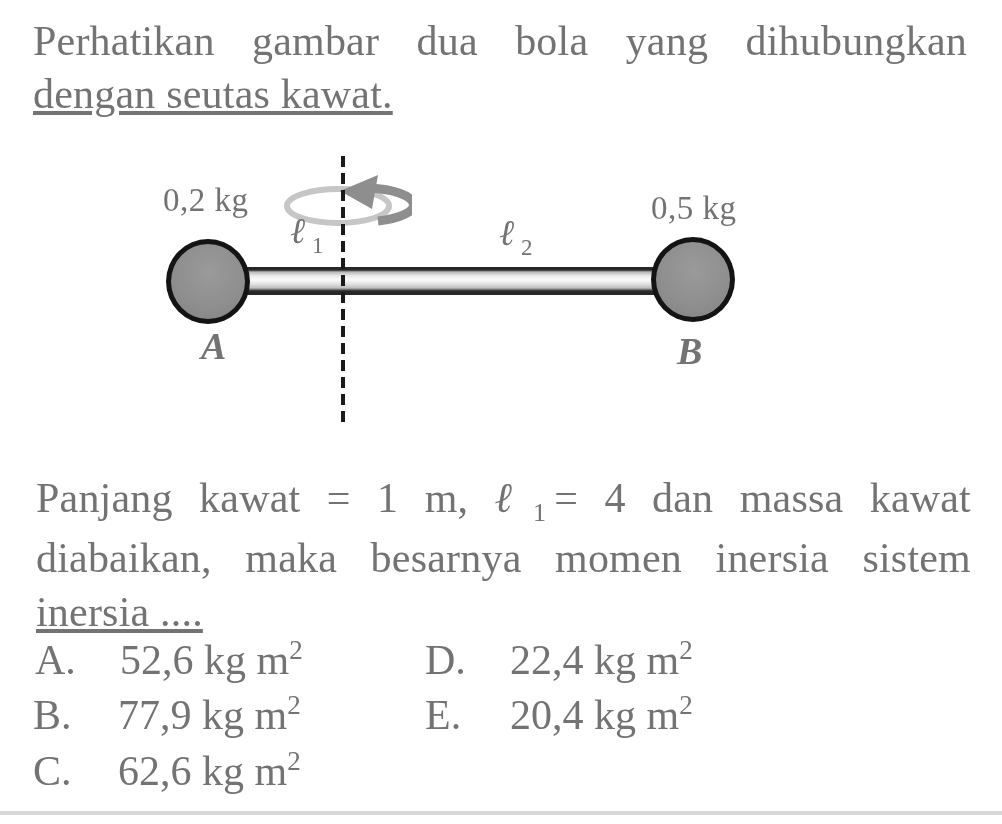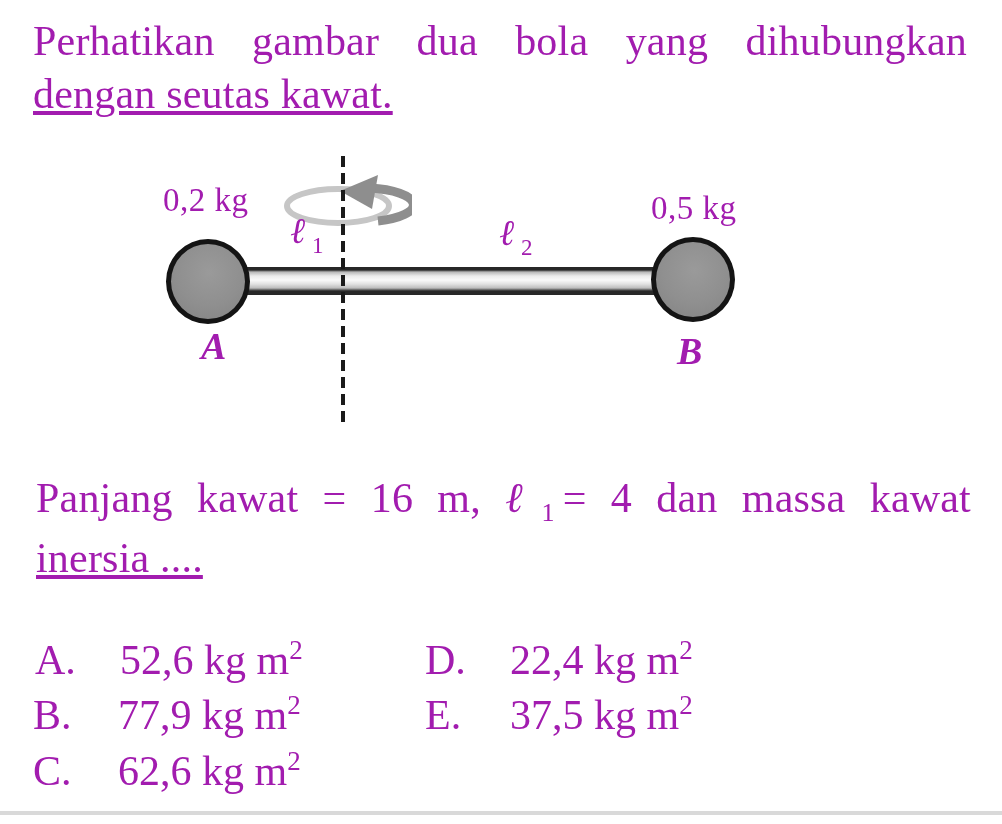--- a/index.html
+++ b/index.html
@@ -1,21 +1,21 @@
 <!DOCTYPE html>
 <html><head>
 <meta charset="utf-8">
 <style>
   html,body{margin:0;padding:0;background:#ffffff;}
   .page{
     position:relative;
     width:1002px;height:824px;
     background:#ffffff;
     font-family:"Liberation Serif","DejaVu Serif",serif;
-    color:#a21caf;
+    color:#737373;
     overflow:hidden;
   }
   
   .title{
     position:absolute;left:33px;top:15px;width:934px;
     font-size:42px;line-height:53px;letter-spacing:.2px;
   }
   .question{
     position:absolute;left:36px;top:471px;width:935px;
     font-size:42px;line-height:54px;letter-spacing:.2px;
@@ -113,26 +113,27 @@
     <div class="mass-label mass-b">0,5 kg</div>
 
     <div class="l-label l1"><span>ℓ</span><span class="sub">1</span></div>
     <div class="l-label l2"><span>ℓ</span><span class="sub">2</span></div>
 
     <div class="ball-name name-a">A</div>
     <div class="ball-name name-b">B</div>
   </div>
 
   <div class="question">
-    <div class="jline"><span>Panjang kawat = 16 m,</span> <span class="lsym">ℓ</span><span class="lsub">1</span><span>= 4 dan massa kawat</span></div>
+    <div class="jline"><span>Panjang kawat = 1 m,</span> <span class="lsym">ℓ</span><span class="lsub">1</span><span>= 4 dan massa kawat</span></div>
+    <div class="jline">diabaikan, maka besarnya momen inersia sistem</div>
     <div class="plainline">inersia ....</div>
   </div>
 
   <div>
     <div class="opt o-a"><span class="letter">A.</span><span>52,6 kg m</span><sup>2</sup></div>
     <div class="opt o-b"><span class="letter">B.</span><span>77,9 kg m</span><sup>2</sup></div>
     <div class="opt o-c"><span class="letter">C.</span><span>62,6 kg m</span><sup>2</sup></div>
     <div class="opt o-d"><span class="letter">D.</span><span>22,4 kg m</span><sup>2</sup></div>
-    <div class="opt o-e"><span class="letter">E.</span><span>37,5 kg m</span><sup>2</sup></div>
+    <div class="opt o-e"><span class="letter">E.</span><span>20,4 kg m</span><sup>2</sup></div>
   </div>
 
   <div class="scan-line"></div>
 </div>
 
 </body></html>

